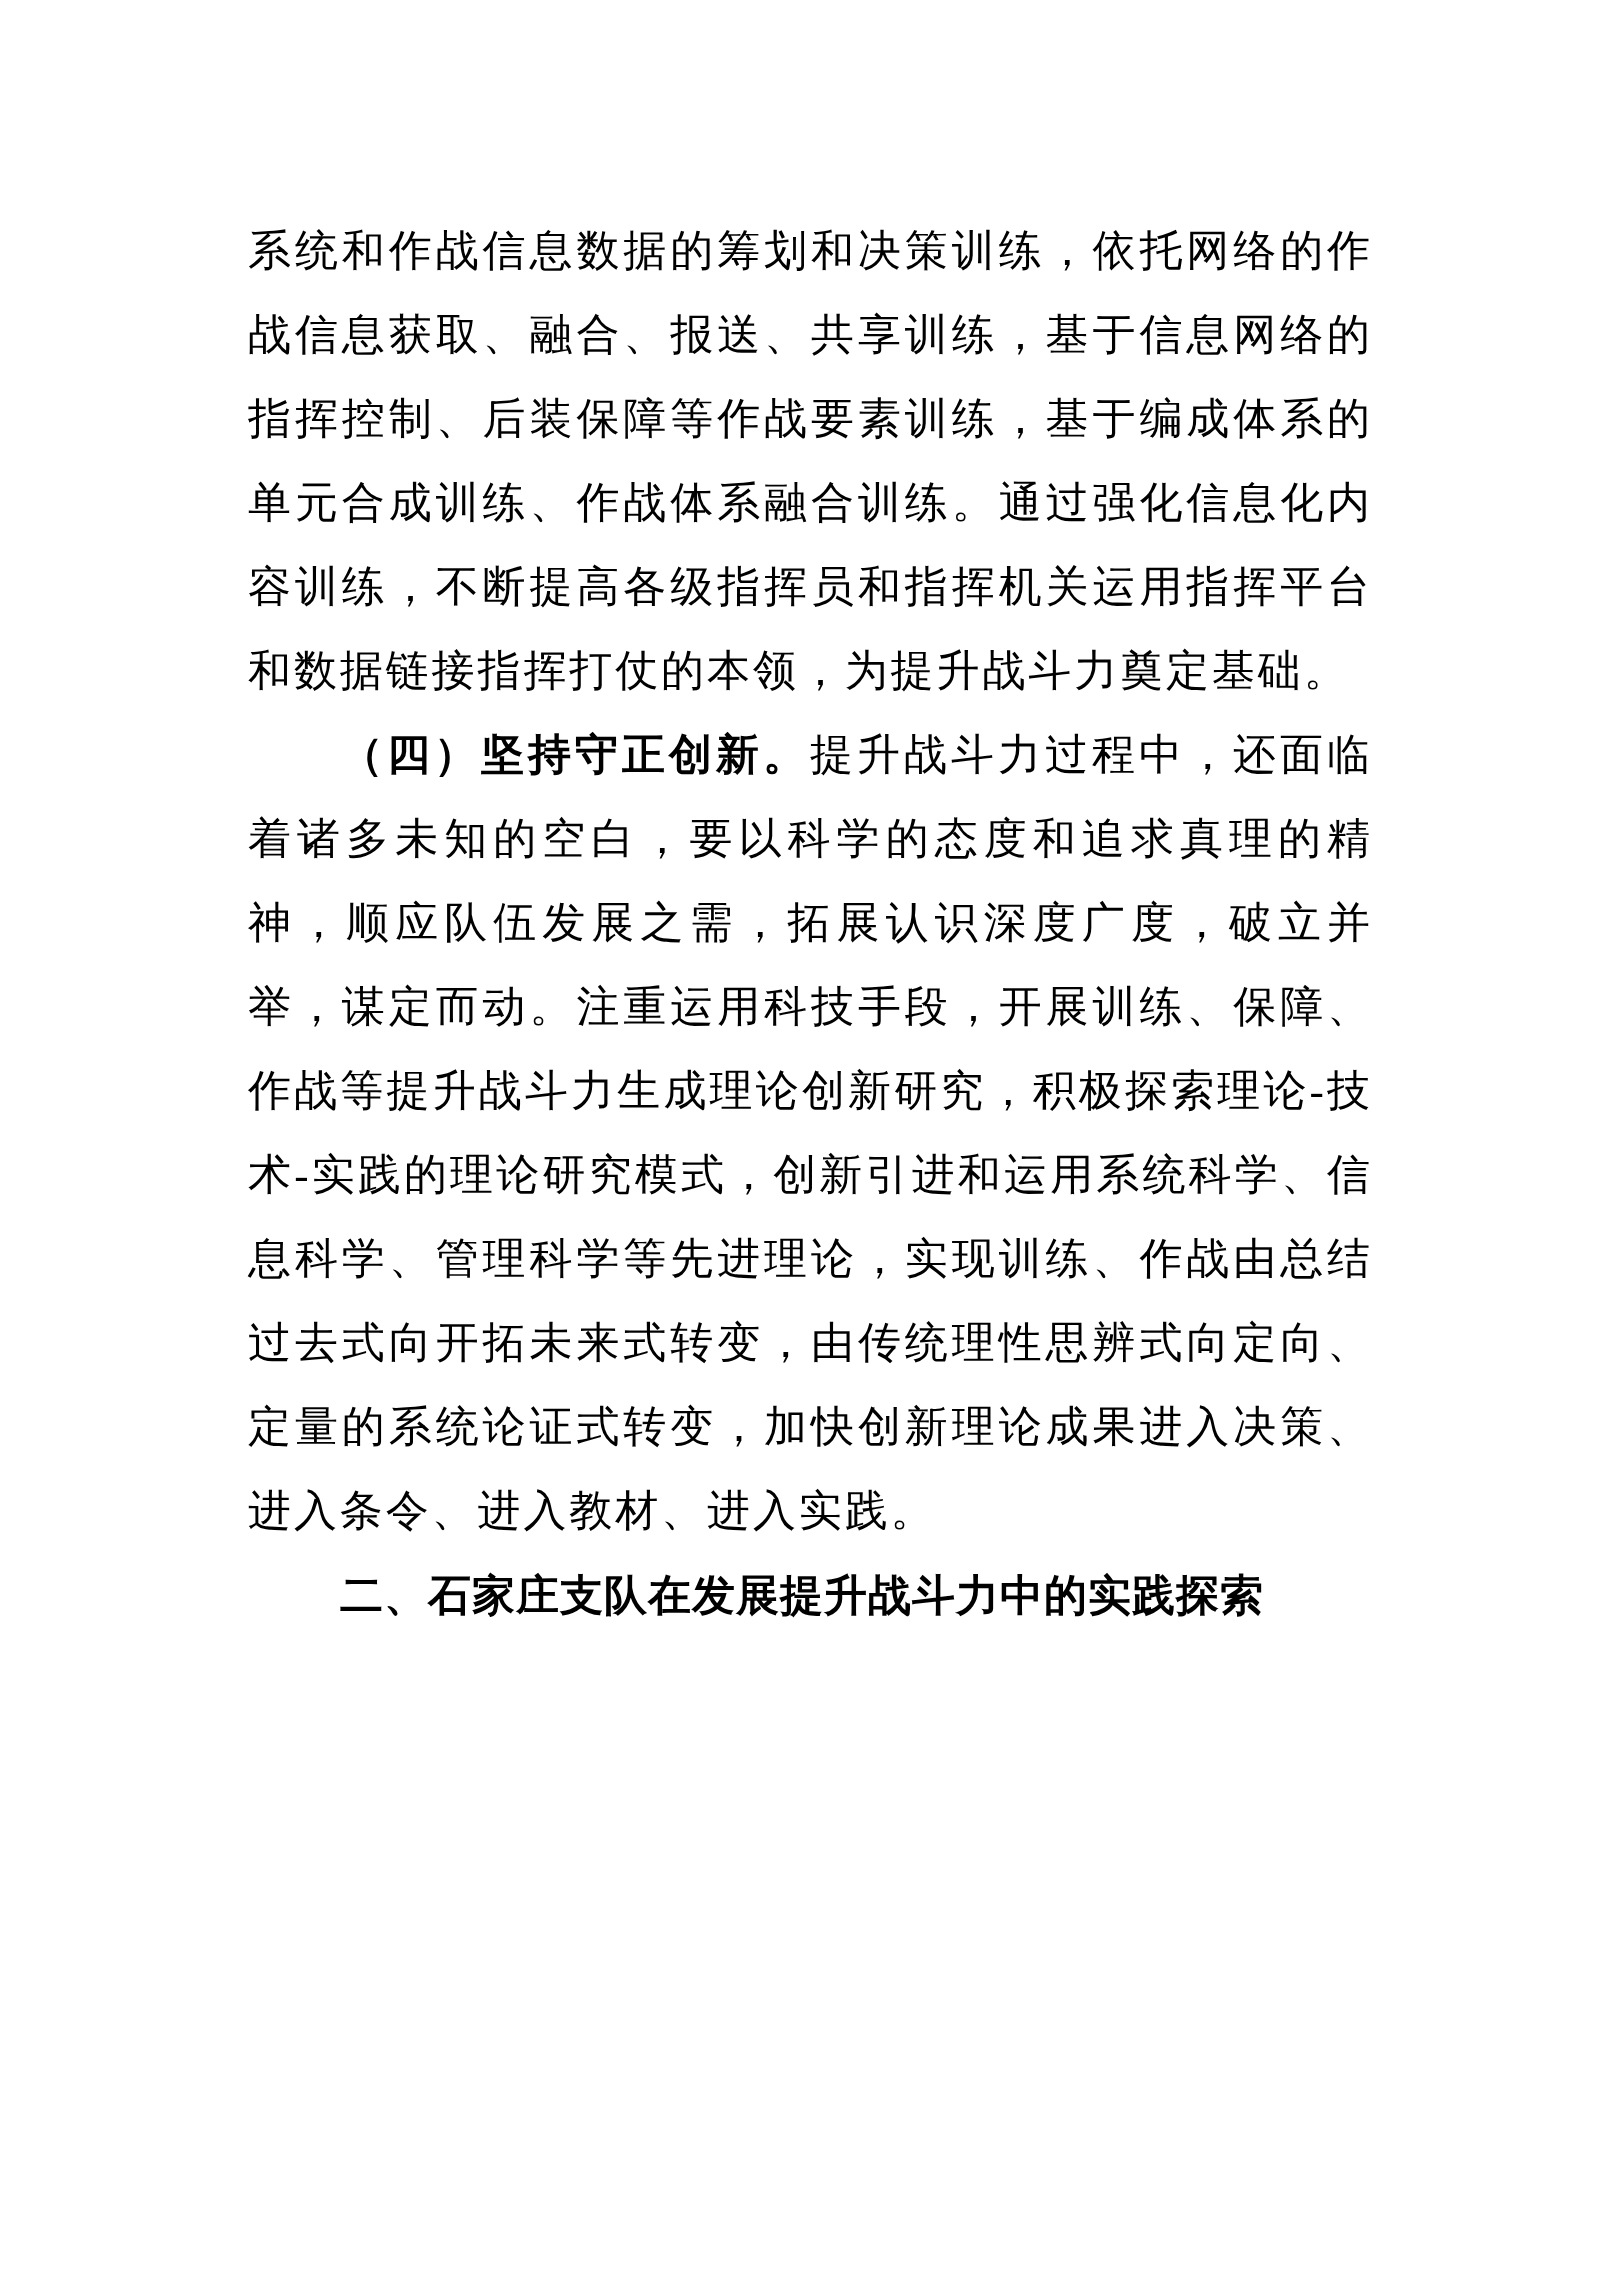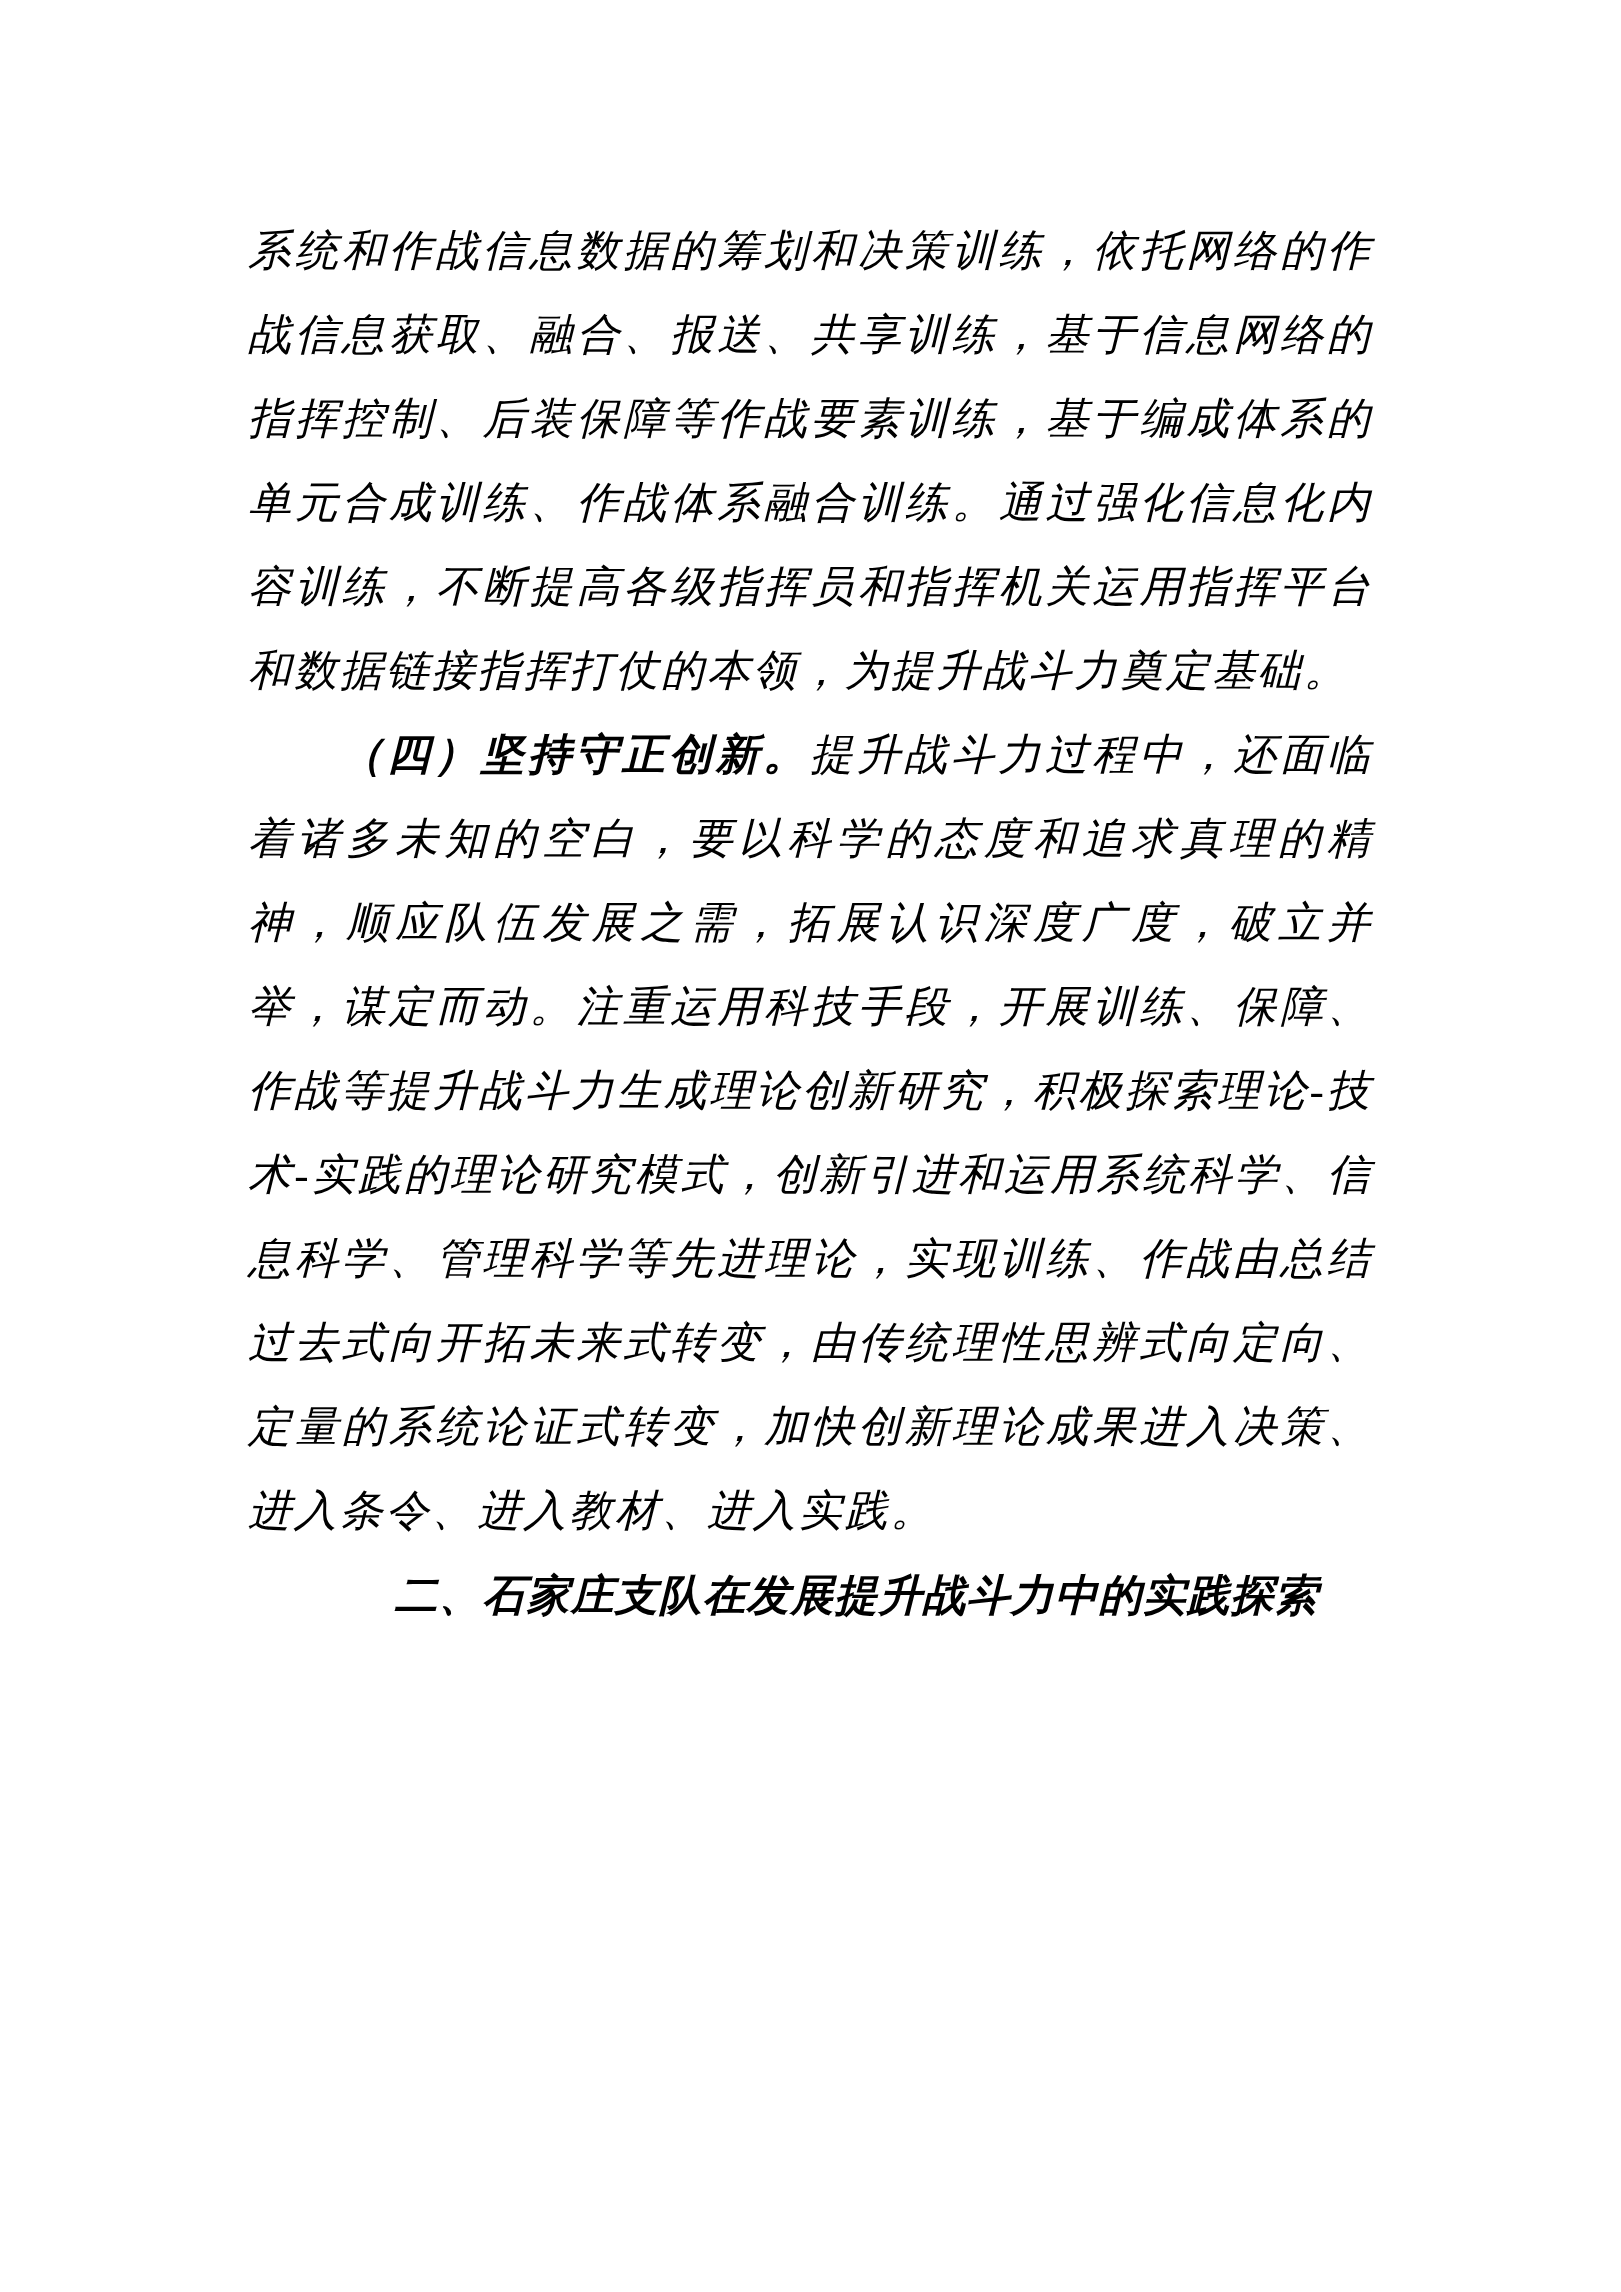--- a/index.html
+++ b/index.html
@@ -15,42 +15,41 @@
     background: #ffffff;
     color: #000000;
     padding: 209px 248px 15px 248px;
     font-family: "Liberation Serif", "DejaVu Serif", serif;
     font-size: 43px;
     line-height: 84px;
     letter-spacing: 2.9px;
     text-align: justify;
     text-justify: inter-character;
     overflow: hidden;
-    font-style: italic;
   }
   .para {
     margin: 0;
     padding: 0;
   }
   .para.indent {
     text-indent: 92px; 
   }
   .para .lead {
     font-weight: 700;
   }
   .heading {
     margin: 0;
     padding: 0;
     font-family: "Liberation Sans", "DejaVu Sans", sans-serif;
     font-weight: 700;
     font-size: 43px;
     line-height: 84px;
     letter-spacing: 1px;
     text-indent: 92px; 
-    text-align: center;
+    text-align: left;
   }
 </style>
 </head>
 <body>
 
 <div class="page">
 
   <p class="para"><span>系统和作战信息数据的筹划和决策训练，依托网络的作战信息获取、融合、报送、共享训练，基于信息网络的指挥控制、后装保障等作战要素训练，基于编成体系的单元合成训练、作战体系融合训练。通过强化信息化内容训练，不断提高各级指挥员和指挥机关运用指挥平台和数据链接指挥打仗的本领，为提升战斗力奠定基础。</span></p>
 
   <p class="para indent"><span class="lead">（四）坚持守正创新。</span><span>提升战斗力过程中，还面临着诸多未知的空白，要以科学的态度和追求真理的精神，顺应队伍发展之需，拓展认识深度广度，破立并举，谋定而动。注重运用科技手段，开展训练、保障、作战等提升战斗力生成理论创新研究，积极探索理论-技术-实践的理论研究模式，创新引进和运用系统科学、信息科学、管理科学等先进理论，实现训练、作战由总结过去式向开拓未来式转变，由传统理性思辨式向定向、定量的系统论证式转变，加快创新理论成果进入决策、进入条令、进入教材、进入实践。</span></p>

